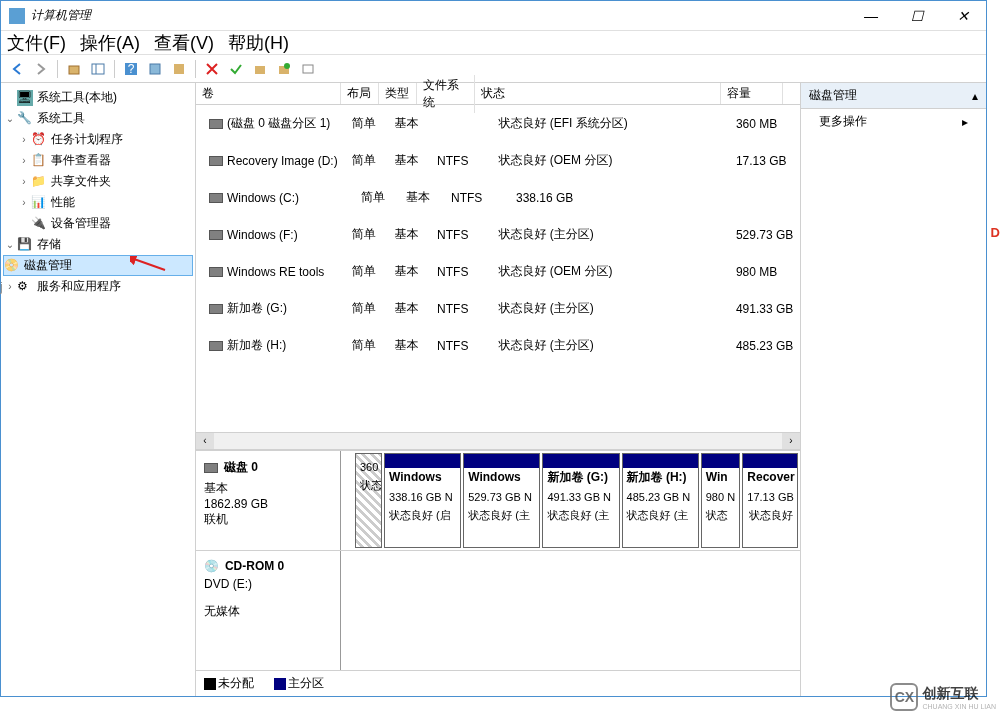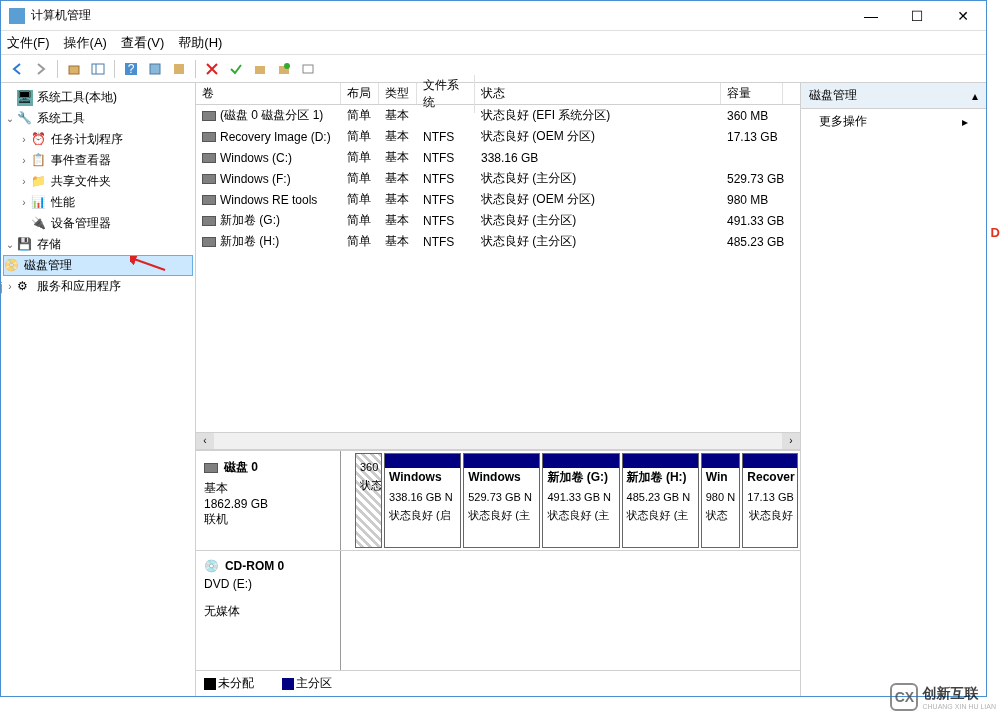--- a/index.html
+++ b/index.html
@@ -1,40 +1,40 @@
 <!DOCTYPE html>
 <html><head>
 <meta charset="utf-8">
 <style>
 * { box-sizing: border-box; margin: 0; padding: 0; font-family: "Microsoft YaHei", "Segoe UI", sans-serif; font-size: 12px; }
 body { background: #fff; width: 1000px; height: 715px; overflow: hidden; position: relative; }
 .window { width: 987px; height: 697px; border: 1px solid #4a90d0; background: #fff; position: relative; }
-.titlebar { height: 30px; display: flex; align-items: center; padding: 0 8px; background: #fff; border-bottom: 1px solid #e0e0e0; }
+.titlebar { height: 30px; display: flex; align-items: center; padding: 0 8px; background: #fff; border-bottom: 1px solid #e0e0e0; font-style: italic; }
 .titlebar .icon { width: 16px; height: 16px; background: #5a9fd4; margin-right: 6px; }
 .titlebar .title { flex: 1; font-size: 12px; }
 .winbtns { display: flex; gap: 0; position: absolute; right: 0; top: 0; }
 .winbtn { width: 46px; height: 30px; display: flex; align-items: center; justify-content: center; font-size: 14px; }
 .menubar { height: 24px; display: flex; align-items: center; padding: 0 6px; gap: 14px; border-bottom: 1px solid #e0e0e0; }
-.menubar span { font-size: 13px; }
+.menubar span { font-size: 18px; }
 .toolbar { height: 28px; display: flex; align-items: center; padding: 0 6px; gap: 4px; border-bottom: 1px solid #d0d0d0; }
 .tbtn { width: 20px; height: 20px; display: flex; align-items: center; justify-content: center; }
 .sep { width: 1px; height: 18px; background: #ccc; margin: 0 2px; }
 .content { display: flex; height: calc(100% - 82px); }
 .tree { width: 195px; border-right: 1px solid #d0d0d0; padding: 4px 2px; overflow: hidden; }
 .tree-item { display: flex; align-items: center; padding: 2px 0; font-size: 12px; white-space: nowrap; }
 .tree-item .arrow { width: 14px; text-align: center; color: #666; font-size: 10px; }
 .tree-item .ticon { width: 16px; height: 16px; margin-right: 4px; display: inline-block; }
 .tree-item.sel { background: #cce8ff; border: 1px solid #66afe9; padding: 1px 0; }
 .ind1 { padding-left: 14px; }
 .ind2 { padding-left: 32px; }
 .main { flex: 1; display: flex; flex-direction: column; border-right: 1px solid #d0d0d0; min-width: 0; }
 .vol-header { display: flex; background: #fff; border-bottom: 1px solid #d0d0d0; height: 22px; align-items: center; }
 .vol-header div { padding: 2px 6px; border-right: 1px solid #e0e0e0; font-size: 12px; }
 .vol-row { display: flex; padding: 1px 6px; font-size: 12px; align-items: center; }
-.vol-row > div { padding: 1px 0; white-space: nowrap; overflow: hidden; }
+.vol-row > div { padding: 9px 0; white-space: nowrap; overflow: hidden; margin-left: 7px; }
 .col-name { width: 145px; display: flex; align-items: center; gap: 4px; }
 .col-layout { width: 38px; }
 .col-type { width: 38px; }
 .col-fs { width: 58px; }
 .col-status { width: 246px; }
 .col-cap { width: 62px; }
 .drive-icon { width: 14px; height: 10px; background: #808080; border: 1px solid #555; display: inline-block; }
 .scroll-area { flex: 1; overflow: auto; }
 .hscroll { height: 18px; background: #f0f0f0; border-top: 1px solid #d0d0d0; border-bottom: 1px solid #d0d0d0; display: flex; align-items: center; }
 .hscroll .arrow-btn { width: 18px; height: 16px; background: #e0e0e0; text-align: center; font-size: 10px; line-height: 16px; }
@@ -42,21 +42,21 @@
 .disk-graphic { border-top: 1px solid #d0d0d0; padding: 0; }
 .disk-row { display: flex; border-bottom: 1px solid #d0d0d0; height: 100px; }
 .disk-info { width: 145px; padding: 8px; border-right: 1px solid #999; font-size: 12px; }
 .disk-info .hdr { display: flex; align-items: center; gap: 6px; font-weight: bold; margin-bottom: 4px; }
 .disk-parts { flex: 1; display: flex; gap: 2px; padding: 2px; min-width: 0; }
 .part { border: 1px solid #666; display: flex; flex-direction: column; min-width: 0; overflow: hidden; }
 .part .bar { height: 14px; background: #000080; }
 .part.unalloc .bar { height: 0; }
 .part.unalloc { background: repeating-linear-gradient(45deg, #fff, #fff 3px, #ccc 3px, #ccc 6px); margin-left: 12px; }
 .part .plabel { padding: 2px 4px; font-size: 11px; white-space: nowrap; overflow: hidden; line-height: 1.3; }
-.legend { padding: 4px 8px; font-size: 12px; display: flex; gap: 28px; align-items: center; }
+.legend { padding: 4px 8px; font-size: 12px; display: flex; gap: 20px; align-items: center; }
 .legend .sw { width: 12px; height: 12px; display: inline-block; vertical-align: middle; margin-right: 2px; }
 .actions { width: 185px; padding: 0; }
 .actions .hdr { padding: 3px 8px; border-bottom: 1px solid #d0d0d0; font-size: 12px; }
 .actions .cat { background: #e8f0f8; padding: 4px 8px; display: flex; justify-content: space-between; align-items: center; border-bottom: 1px solid #d0d0d0; }
 .actions .item { padding: 4px 18px; display: flex; justify-content: space-between; align-items: center; }
 .arrow-red { position: absolute; left: 130px; top: 256px; pointer-events: none; }
 .watermark { position: absolute; right: 4px; bottom: 4px; opacity: 0.75; font-size: 10px; color: #888; display: flex; align-items: center; gap: 4px; }
 .watermark .logo { width: 28px; height: 28px; border: 2px solid #666; border-radius: 6px; display: flex; align-items: center; justify-content: center; font-weight: bold; font-size: 14px; color: #444; }
 .red-text { position: absolute; right: 0; top: 225px; color: #d32; font-weight: bold; font-size: 13px; }
 .left-bar { position: absolute; left: 0; top: 280px; color: #888; font-size: 12px; }

